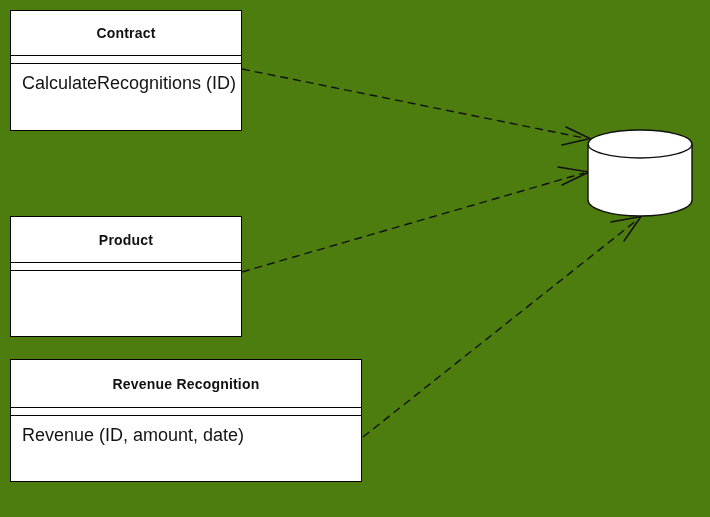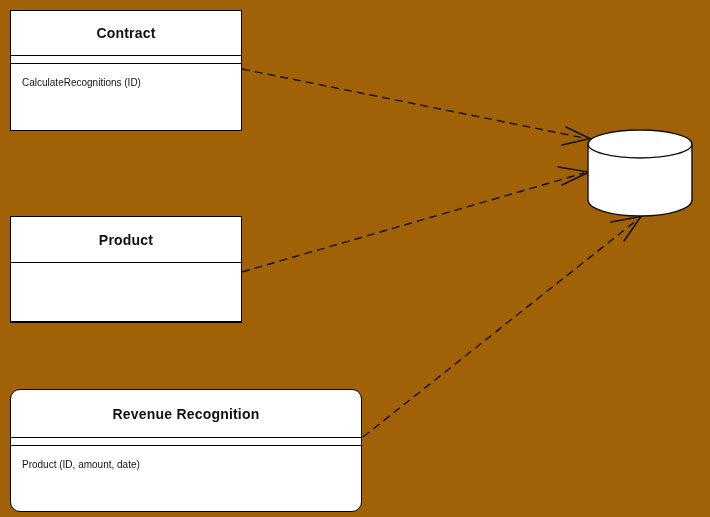--- a/index.html
+++ b/index.html
@@ -5,21 +5,21 @@
 <style>
   html, body {
     margin: 0;
     padding: 0;
     background: #ffffff;
   }
   #canvas {
     position: relative;
     width: 710px;
     height: 517px;
-    background: #a16207;
+    background: #4d7c0f;
     font-family: "Liberation Sans", sans-serif;
     overflow: hidden;
   }
 
   
   .uml-class {
     position: absolute;
     box-sizing: border-box;
     background: #ffffff;
     border: 1.4px solid #000000;
@@ -42,21 +42,21 @@
     box-sizing: border-box;
     border-bottom: 1.4px solid #000000;
     flex: 0 0 auto;
   }
   .uml-ops {
     box-sizing: border-box;
     flex: 1 1 auto;
     padding: 9px 0 0 11px;
   }
   .uml-op {
-    font-size: 10px;
+    font-size: 18px;
     color: #141414;
     line-height: 20px;
     white-space: nowrap;
   }
 
   
   .db-cylinder {
     position: absolute;
   }
   .db-cylinder svg { display: block; }
@@ -95,30 +95,30 @@
   </svg>
 
   <div class="uml-class" style="left:10px; top:10px; width:232px; height:121px;">
     <div class="uml-name" style="height:45px;">Contract</div>
     <div class="uml-attrs" style="height:8px;"></div>
     <div class="uml-ops">
       <div class="uml-op">CalculateRecognitions (ID)</div>
     </div>
   </div>
 
-  <div class="uml-class" style="left:10px; top:216px; width:232px; height:107px;justify-content:space-between;">
+  <div class="uml-class" style="left:10px; top:216px; width:232px; height:121px;">
     <div class="uml-name" style="height:46px;">Product</div>
     <div class="uml-attrs" style="height:8px;"></div>
   </div>
 
-  <div class="uml-class" style="left:10px; top:389px; width:352px; height:123px;border-radius:10px;">
+  <div class="uml-class" style="left:10px; top:359px; width:352px; height:123px;">
     <div class="uml-name" style="height:48px;">Revenue Recognition</div>
     <div class="uml-attrs" style="height:8px;"></div>
     <div class="uml-ops">
-      <div class="uml-op">Product (ID, amount, date)</div>
+      <div class="uml-op">Revenue (ID, amount, date)</div>
     </div>
   </div>
 
   <div class="db-cylinder" style="left:586px; top:126px; width:112px; height:96px;">
     <svg width="112" height="96" viewBox="0 0 112 96" xmlns="http://www.w3.org/2000/svg">
 
       <path d="M 2 18 L 2 74 A 52 16 0 0 0 106 74 L 106 18" fill="#ffffff" stroke="#111111" stroke-width="1.4"></path>
 
       <ellipse cx="54" cy="18" rx="52" ry="14" fill="#ffffff" stroke="#111111" stroke-width="1.4"></ellipse>
     </svg>

